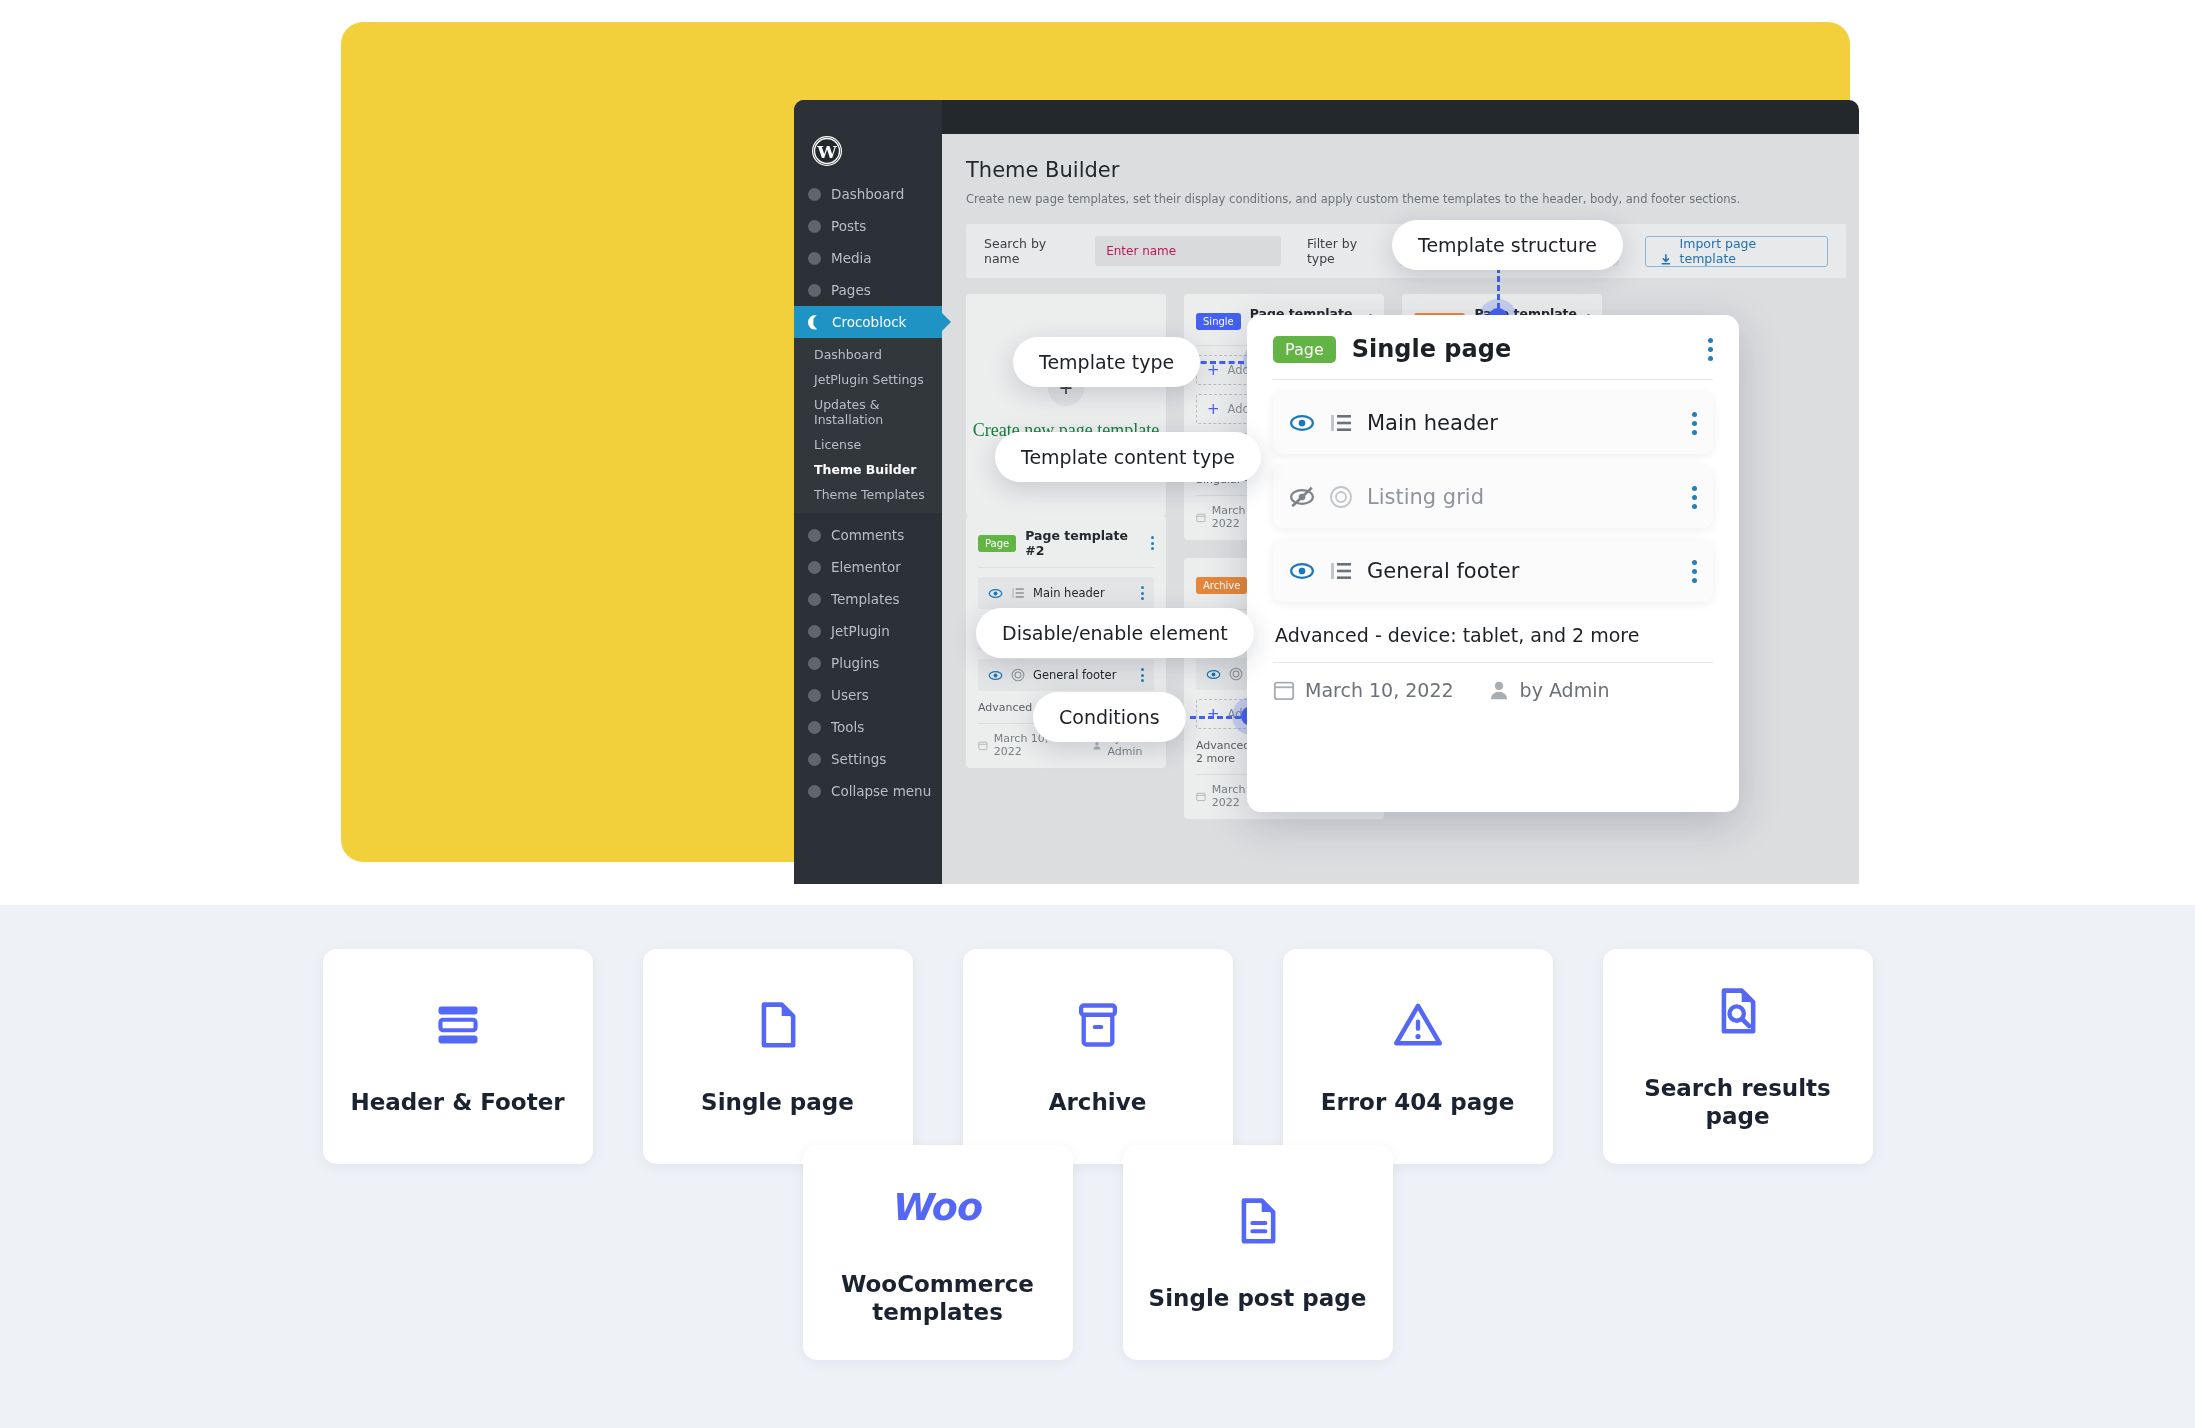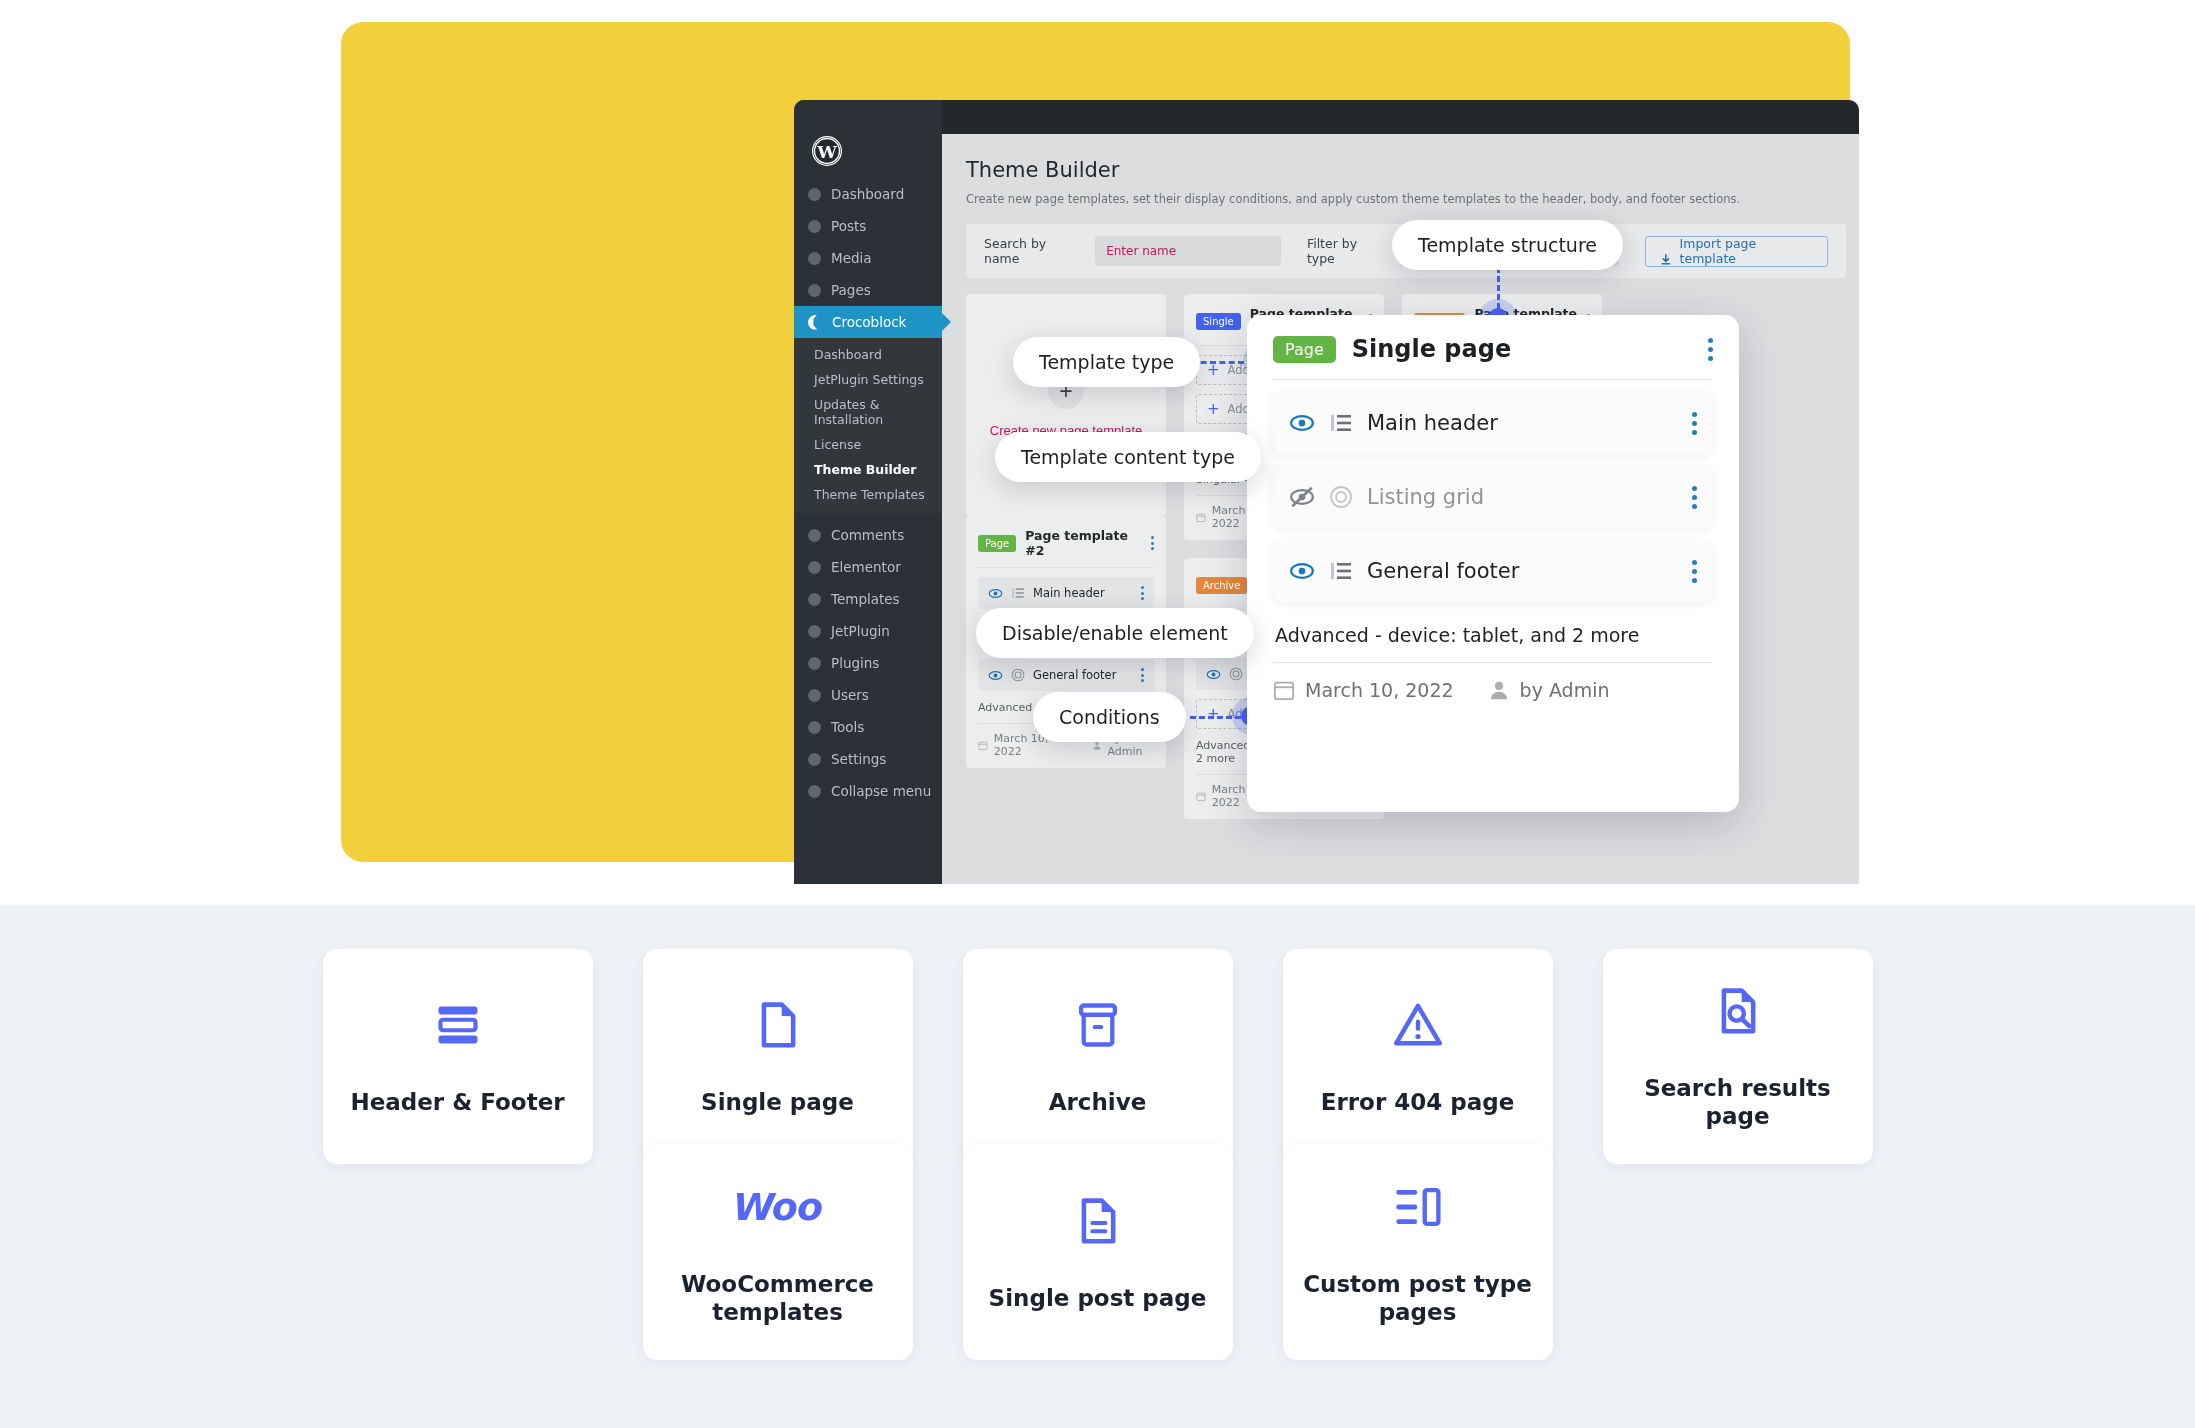--- a/index.html
+++ b/index.html
@@ -160,21 +160,21 @@
     display: flex; flex-direction: column;
     align-items: center; justify-content: center;
     gap: 14px;
   }
   .plus-circle {
     width: 36px; height: 36px; border-radius: 50%;
     background: #e0e1e2;
     display: flex; align-items: center; justify-content: center;
     font-size: 23px; color: #3c4146; line-height: 0;
   }
-  .create-label { font-size: 13px; color: #be185d; font-family:Liberation Sans, sans-serif; }
+  .create-label { font-size: 18px; color: #15803d; font-family:Liberation Serif, serif; }
 
   .card-head { display: flex; align-items: center; gap: 9px; margin-bottom: 9px; }
   .badge {
     font-size: 10px; color: #fff;
     padding: 3px 7px; border-radius: 3px;
     font-family:"DejaVu Sans",sans-serif;
   }
   .badge.single { background: #4461f2; }
   .badge.page { background: #62b444; }
   .badge.archive { background: #e5873b; }
@@ -837,26 +837,15 @@
       <span class="ficon">
         <svg viewBox="0 0 24 24">
             <path d="M5.5 2.6h8.2l5.3 5.3v13.4H5.5z" fill="none" stroke="#5468f5" stroke-width="2.1" stroke-linejoin="round"></path>
             <path d="M13.7 2.6v5.3h5.3z" fill="#5468f5"></path>
             <rect x="8.5" y="12" width="7.8" height="1.9" rx=".9" fill="#5468f5"></rect>
             <rect x="8.5" y="15.8" width="7.8" height="1.9" rx=".9" fill="#5468f5"></rect>
           </svg>
       </span>
       <span class="feat-label">Single post page</span>
     </div>
-    <div class="feat-card">
-      <span class="ficon">
-        <svg viewBox="0 0 24 24">
-            <rect x="2" y="4.2" width="9.6" height="2.2" rx="1" fill="#5468f5"></rect>
-            <rect x="2" y="10.9" width="9.6" height="2.2" rx="1" fill="#5468f5"></rect>
-            <rect x="2" y="17.6" width="9.6" height="2.2" rx="1" fill="#5468f5"></rect>
-            <rect x="15.1" y="4.2" width="6.3" height="15.6" rx="1" fill="none" stroke="#5468f5" stroke-width="2"></rect>
-          </svg>
-      </span>
-      <span class="feat-label">Custom post type pages</span>
-    </div>
   </div>
 
 </div>
 
 </body></html>

